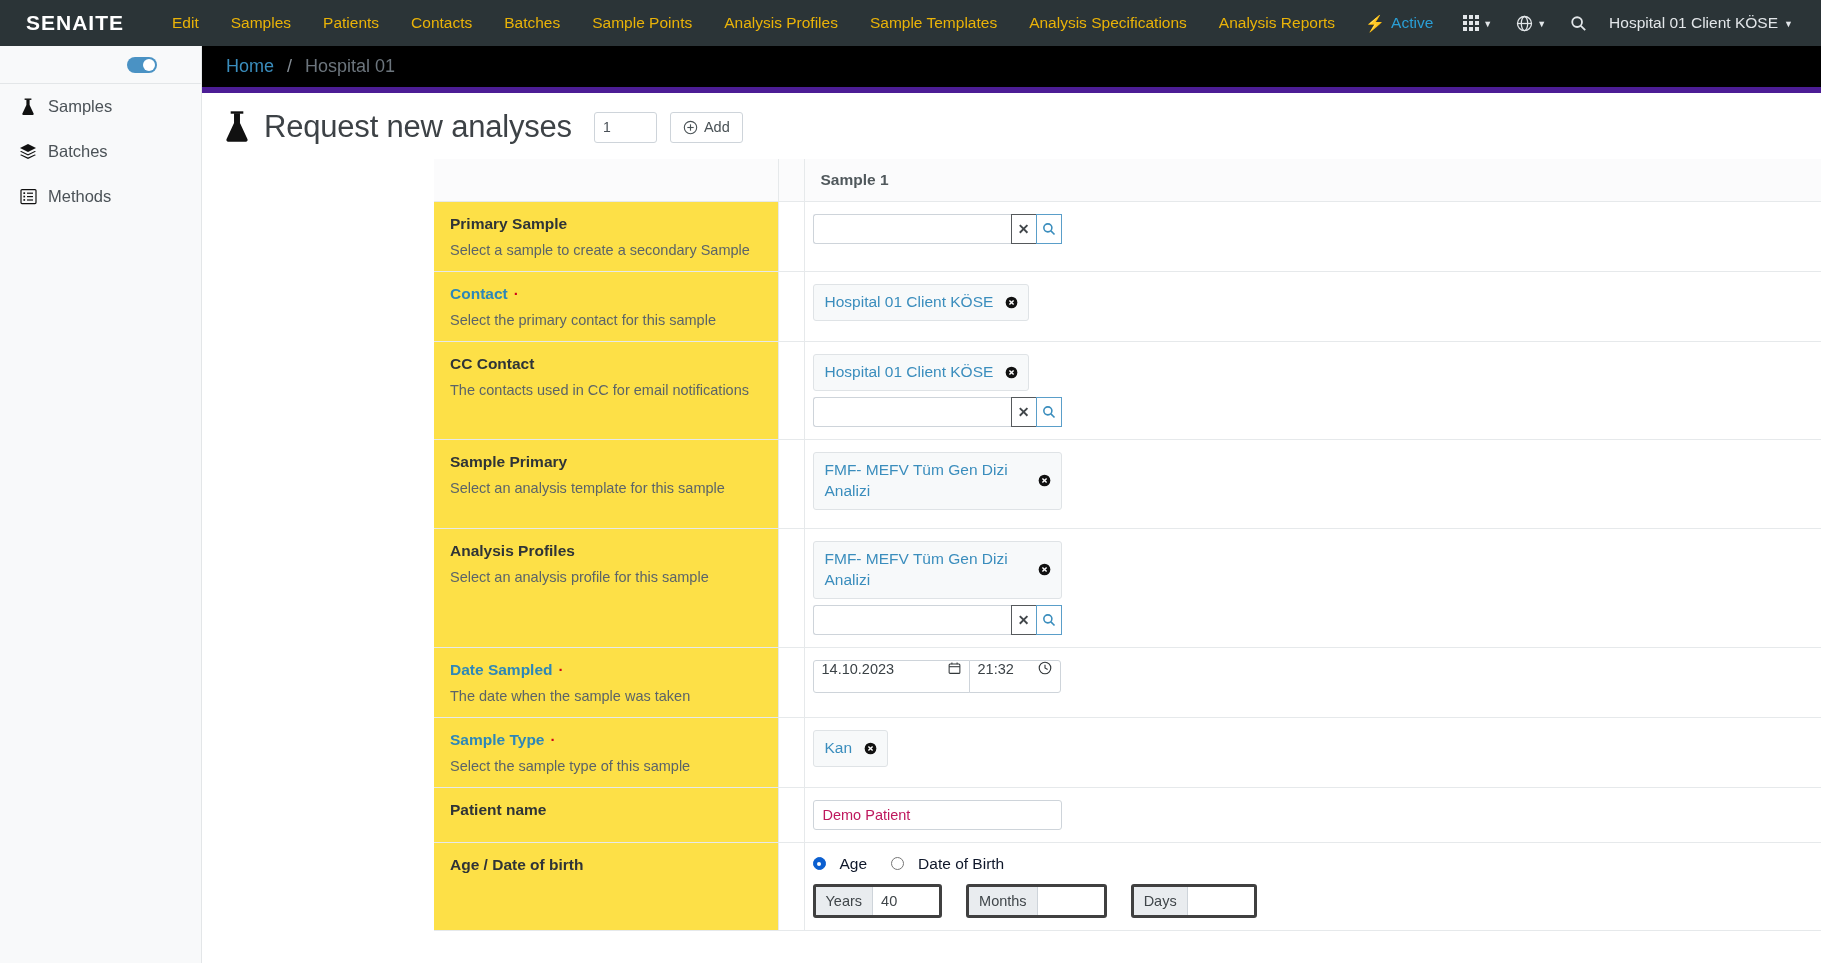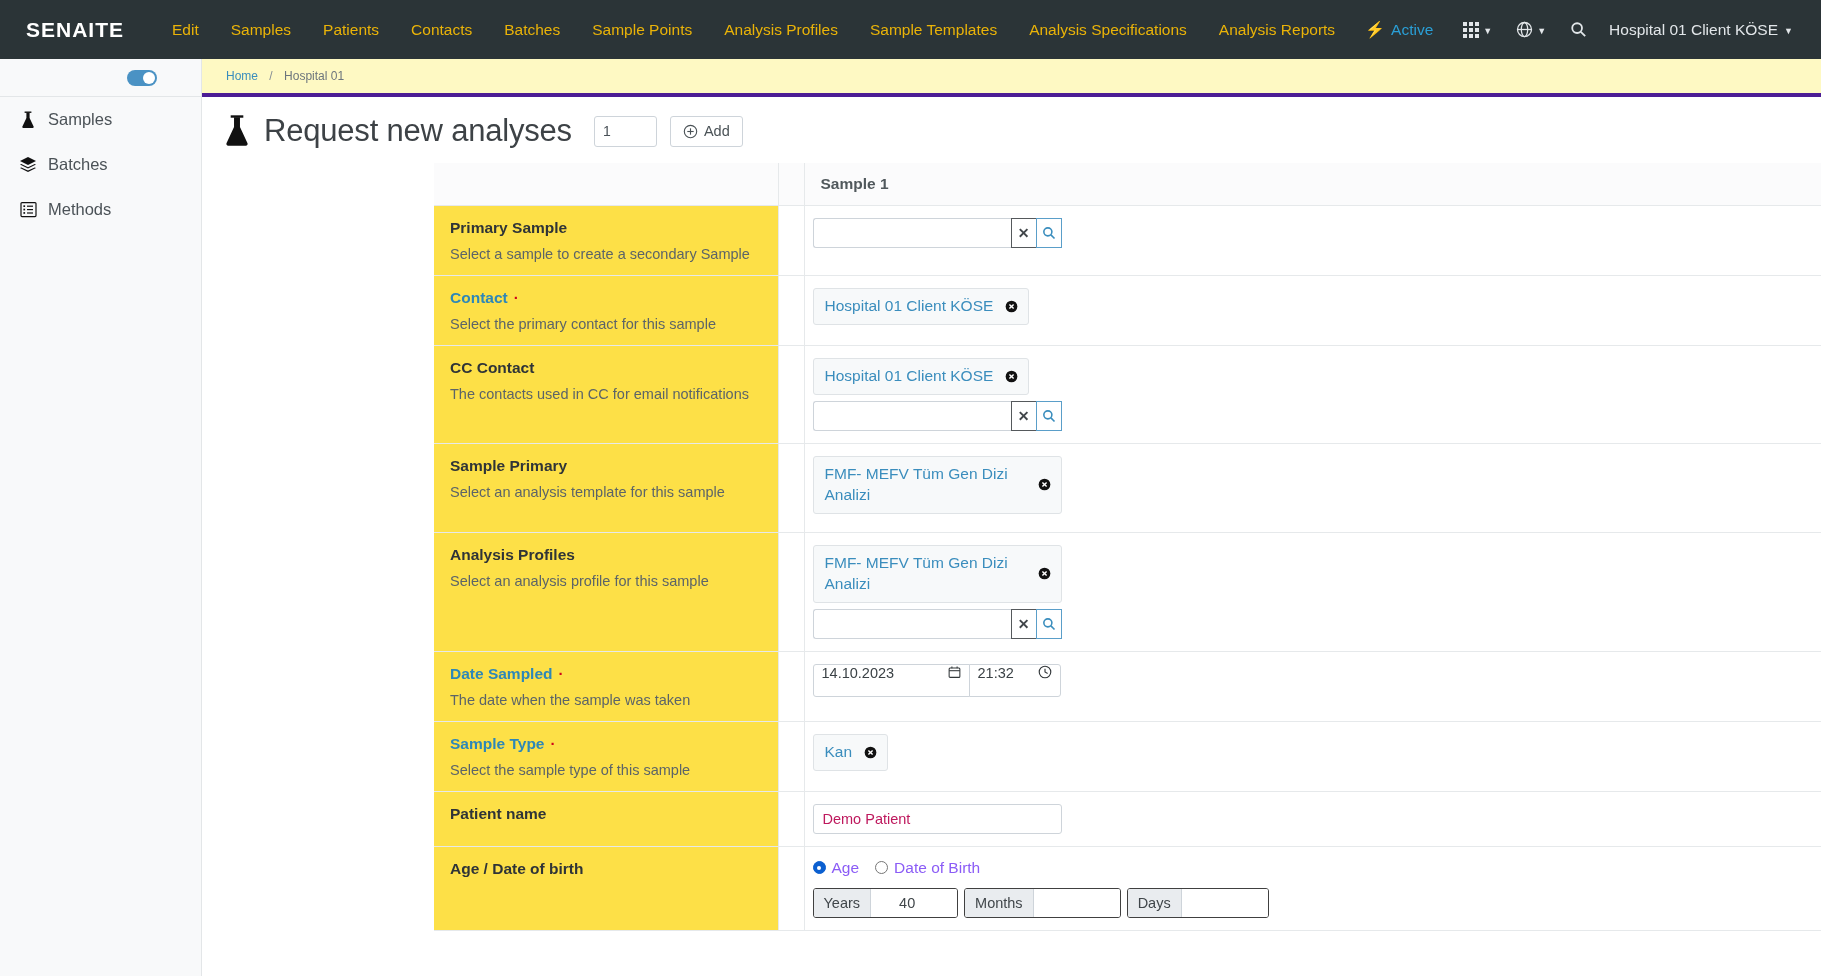--- a/index.html
+++ b/index.html
@@ -8,21 +8,21 @@
     width: 1821px; height: 977px;
     overflow: hidden;
     background: #ffffff;
     font-family: "Liberation Sans", sans-serif;
     font-size: 15px;
     color: #212529;
   }
 
   
   .navbar {
-    height: 59px;
+    height: 46px;
     background: #2b3437;
     display: flex;
     align-items: center;
     padding: 0 16px;
     color: #d9dde0;
     white-space: nowrap;
   }
   .brand {
     font-weight: bold;
     font-size: 21px;
@@ -102,25 +102,25 @@
   .side-item {
     display: flex; align-items: center; gap: 10px;
     padding: 13px 0 13px 18px;
     color: #4b5257; font-size: 16.5px; cursor: pointer;
   }
   .side-icon { width: 20px; display: flex; justify-content: center; }
 
   
   .main { flex: 1; overflow: hidden; background: #fff; }
   .breadcrumb {
-    background: #fef9c3;
+    background: #000000;
     padding: 10px 0 10px 24px;
-    font-size: 12px;
+    font-size: 18px;
     color: #6c757d;
-    border-bottom: 4px solid #4c1d95;
+    border-bottom: 6px solid #4c1d95;
   }
   .breadcrumb a { color: #3a8dbd; text-decoration: none; cursor: pointer; }
   .bc-sep { margin: 0 8px; color: #868e96; }
 
   .page-head {
     display: flex; align-items: center; gap: 14px;
     padding: 16px 0 14px 22px;
   }
   .page-title {
     font-size: 31px; font-weight: 400; color: #3d4246;
@@ -225,37 +225,37 @@
     width: 13px; height: 13px; border: 1px solid #767676;
     border-radius: 2px; background: #fff; cursor: pointer;
   }
 
   .text-input {
     width: 249px; height: 30px; border: 1px solid #ced4da; border-radius: 3px;
     padding: 2px 9px; font-size: 14.5px; color: #be185d;
     outline: none; font-family: "Liberation Sans", sans-serif;
   }
 
-  .radio-row { display: flex; align-items: center; gap: 6px; font-size: 15.5px; color: #8b5cf6; }
+  .radio-row { display: flex; align-items: center; gap: 14px; font-size: 15.5px; color: #0f172a; }
   .radio {
     width: 13px; height: 13px; border-radius: 50%;
     border: 1px solid #767676; background: #fff; position: relative;
     cursor: pointer; flex-shrink: 0;
   }
   .radio.checked { border-color: #0b5fd0; background: #0b5fd0; }
   .radio.checked::after {
     content: ""; position: absolute; left: 3.5px; top: 3.5px;
     width: 4px; height: 4px; border-radius: 50%; background: #fff;
   }
   .radio-lbl { margin-right: 10px; }
 
   .age-row { display: flex; margin-top: 11px; }
   .age-unit {
-    display: flex; border: 1px solid #404040; border-radius: 3px;
-    overflow: hidden; margin-right: 6px; gap: 20px;
+    display: flex; border: 3px solid #404040; border-radius: 3px;
+    overflow: hidden; margin-right: 24px;
   }
   .age-unit .unit-lbl {
     background: #e9ecef; padding: 5px 10px; font-size: 14.5px;
     color: #40464a; border-right: 1px solid #ced4da;
     display: flex; align-items: center;
   }
   .age-unit .unit-val {
     width: 66px; height: 28px; border: none; outline: none;
     padding: 2px 8px; font-size: 14.5px; color: #40464a;
     font-family: "Liberation Sans", sans-serif;

